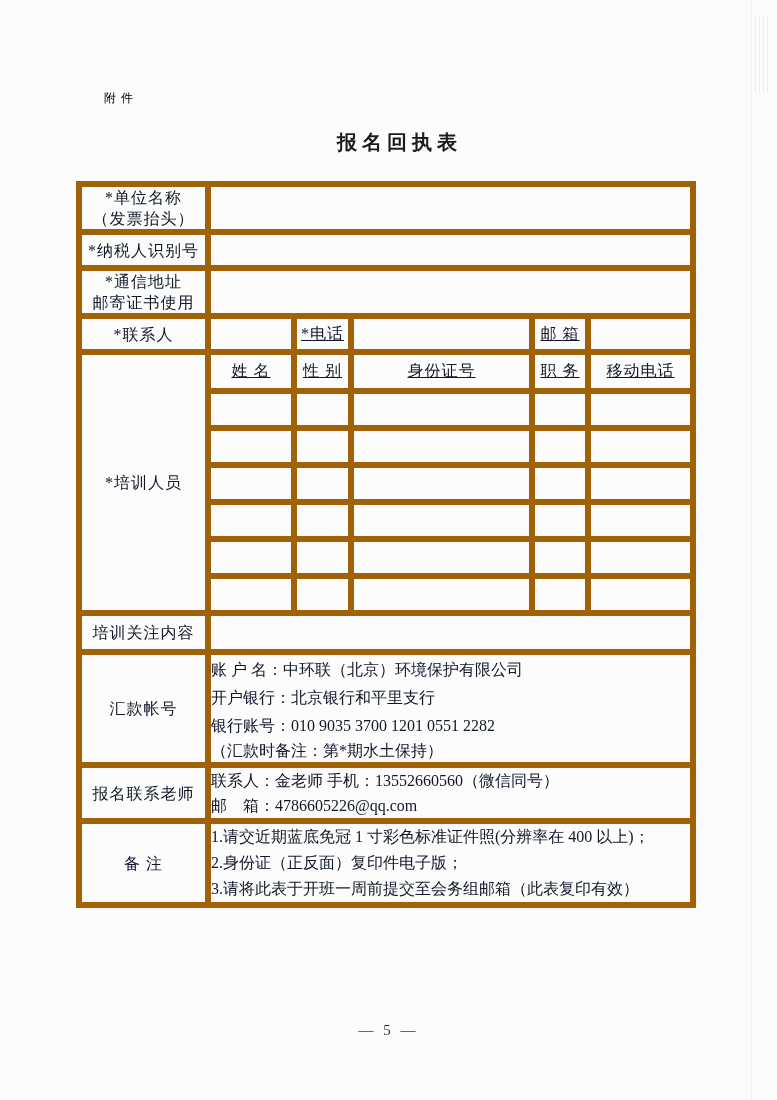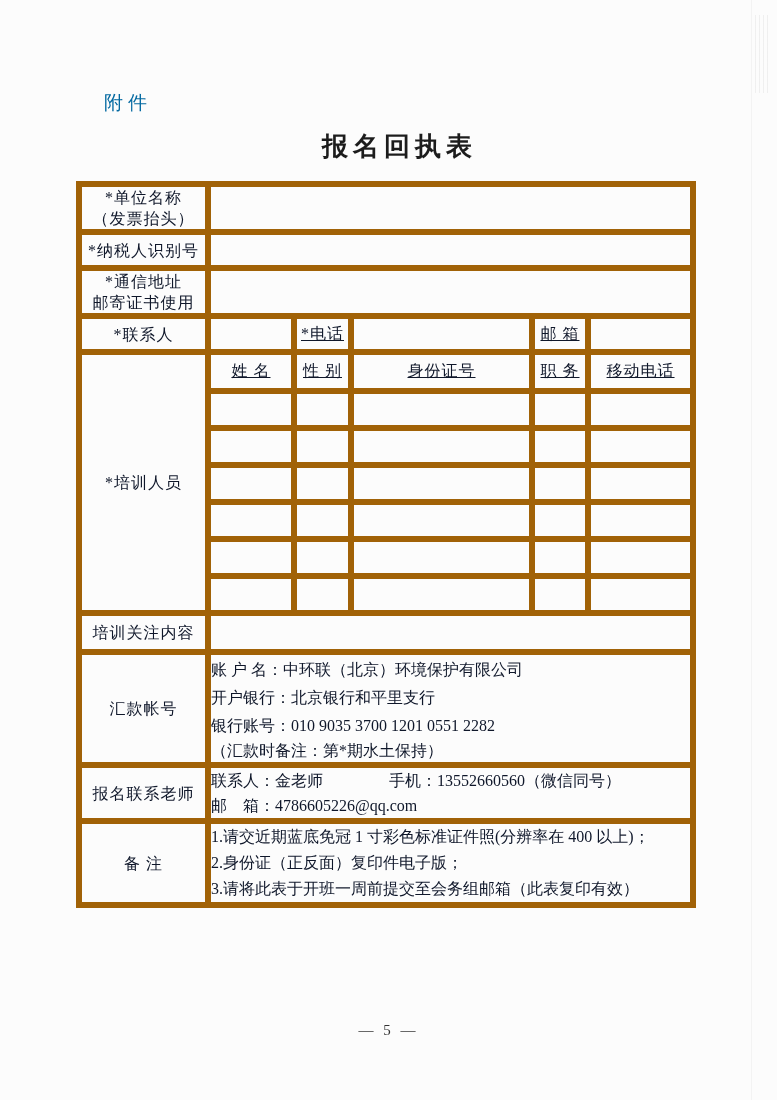--- a/index.html
+++ b/index.html
@@ -11,33 +11,33 @@
     position:relative;
     width:777px;height:1100px;
     margin:0 auto;
     background:#fcfcfc;
     color:#222;
     overflow:hidden;
   }
   .attachment{
     position:absolute;
     left:104px;top:90px;
-    font-size:19px;
+    font-size:12px;
     letter-spacing:5px;
-    color:#0369a1;
+    color:#000000;
   }
   .doc-title{
     position:absolute;
     left:0;top:129px;
     width:100%;
     text-align:center;
     text-indent:22px;
     font-family:"Liberation Sans","DejaVu Sans",sans-serif;
     font-weight:bold;
-    font-size:26px;
+    font-size:20px;
     letter-spacing:5px;
     color:#1c1c1c;
   }
   table.form{
     position:absolute;
     left:76px;top:181px;
     width:614px;
     border-collapse:collapse;
     table-layout:fixed;
   }
@@ -67,21 +67,21 @@
   tr.r-empty{height:37px}
   tr.r-focus{height:39px}
   tr.r-remit{height:113px}
   tr.r-teacher{height:54px}
   tr.r-remarks{height:81px}
   td.remit-cell{vertical-align:top;padding:9px 4px 0 10px;margin-top:43px;}
   .remit-line{line-height:28px;white-space:nowrap;}
   .remit-note{line-height:22px;white-space:nowrap;}
   td.teacher-cell{vertical-align:top;padding:6px 4px 0 8px;}
   .teacher-line{line-height:25px;white-space:nowrap;}
-  .teacher-mobile{display:inline-block;margin-left:62px;}
+  .teacher-mobile{display:inline-block;}
   td.remarks-cell{vertical-align:top;padding:5px 4px 0 8px;}
   .remark-line{line-height:26px;white-space:nowrap;}
   .page-footer{
     position:absolute;
     left:0;top:1022px;
     width:100%;
     text-align:center;
     font-size:15px;
     letter-spacing:3px;
     color:#333;

